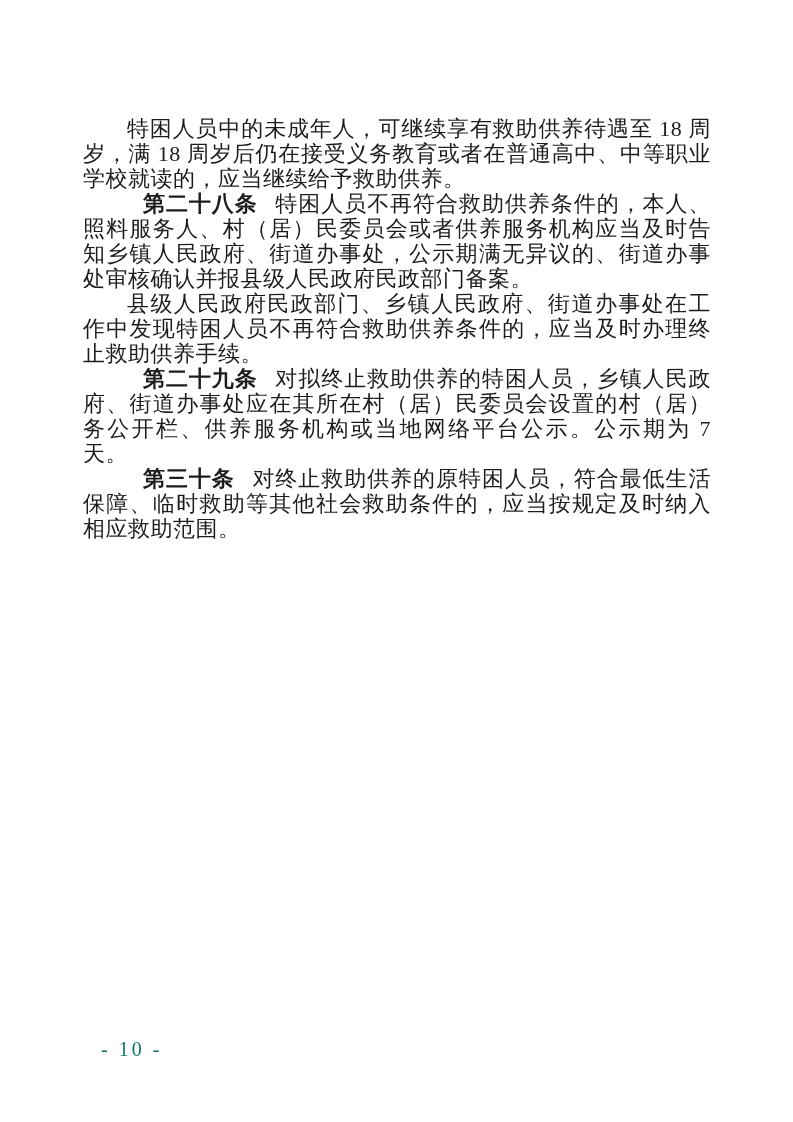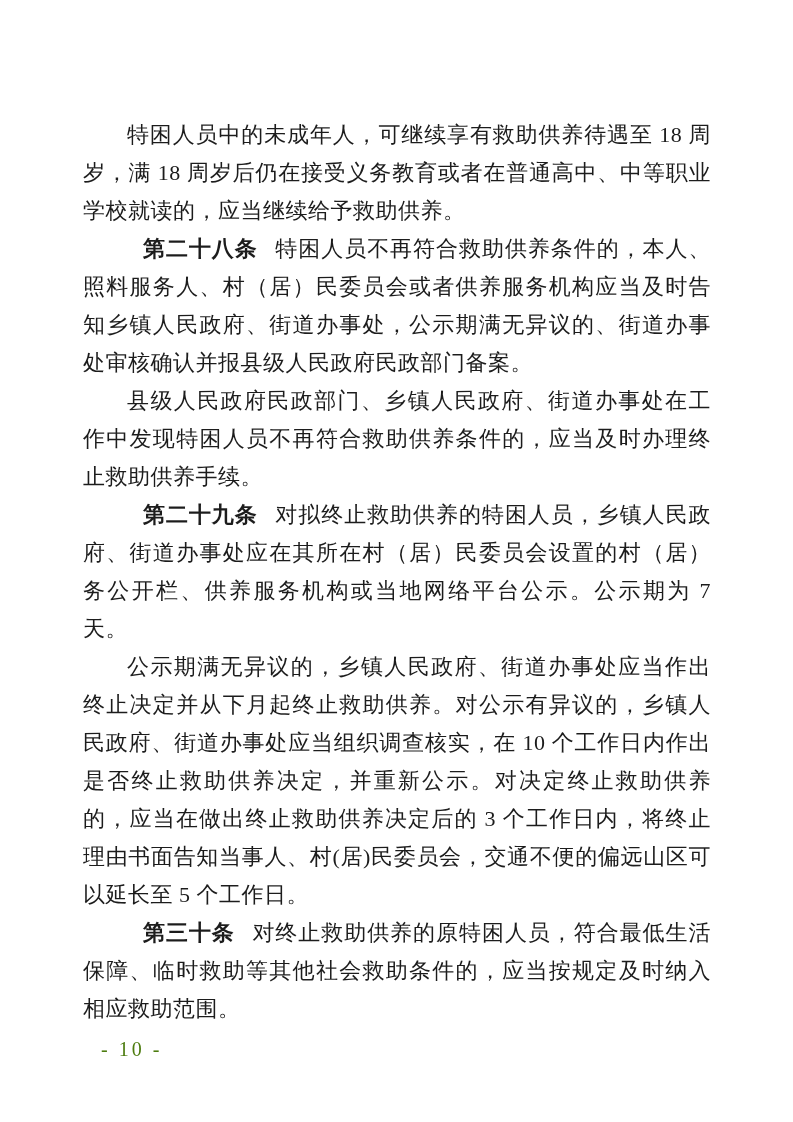--- a/index.html
+++ b/index.html
@@ -19,37 +19,37 @@
   }
   .content {
     position: absolute;
     left: 83px;
     top: 116px;
     width: 628px;
   }
   .para {
     margin: 0;
     font-size: 22px;
-    line-height: 38px;
+    line-height: 25px;
     text-align: justify;
     text-indent: 2em;
     letter-spacing: 0.5px;
   }
   .article-heading {
     font-weight: bold;
     margin-right: 0.8em;
     margin-left: 16px;
   }
   .page-number {
     position: absolute;
     left: 101px;
     top: 1038px;
     font-size: 20px;
     letter-spacing: 3px;
-    color: #4d7c0f;
+    color: #0f766e;
     font-family: "Liberation Serif", "DejaVu Serif", serif;
   }
 </style>
 </head>
 <body>
 
 <div class="page">
   <div class="content">
 
     <p class="para">
@@ -61,23 +61,20 @@
     </p>
 
     <p class="para">
       <span>县级人民政府民政部门、乡镇人民政府、街道办事处在工作中发现特困人员不再符合救助供养条件的，应当及时办理终止救助供养手续。</span>
     </p>
 
     <p class="para">
       <span class="article-heading">第二十九条</span><span>对拟终止救助供养的特困人员，乡镇人民政府、街道办事处应在其所在村（居）民委员会设置的村（居）务公开栏、供养服务机构或当地网络平台公示。公示期为 7 天。</span>
     </p>
 
-    <p class="para">
-      <span>公示期满无异议的，乡镇人民政府、街道办事处应当作出终止决定并从下月起终止救助供养。对公示有异议的，乡镇人民政府、街道办事处应当组织调查核实，在 10 个工作日内作出是否终止救助供养决定，并重新公示。对决定终止救助供养的，应当在做出终止救助供养决定后的 3 个工作日内，将终止理由书面告知当事人、村(居)民委员会，交通不便的偏远山区可以延长至 5 个工作日。</span>
-    </p>
 
     <p class="para">
       <span class="article-heading">第三十条</span><span>对终止救助供养的原特困人员，符合最低生活保障、临时救助等其他社会救助条件的，应当按规定及时纳入相应救助范围。</span>
     </p>
 
   </div>
 
   <div class="page-number">- 10 -</div>
 </div>
 

